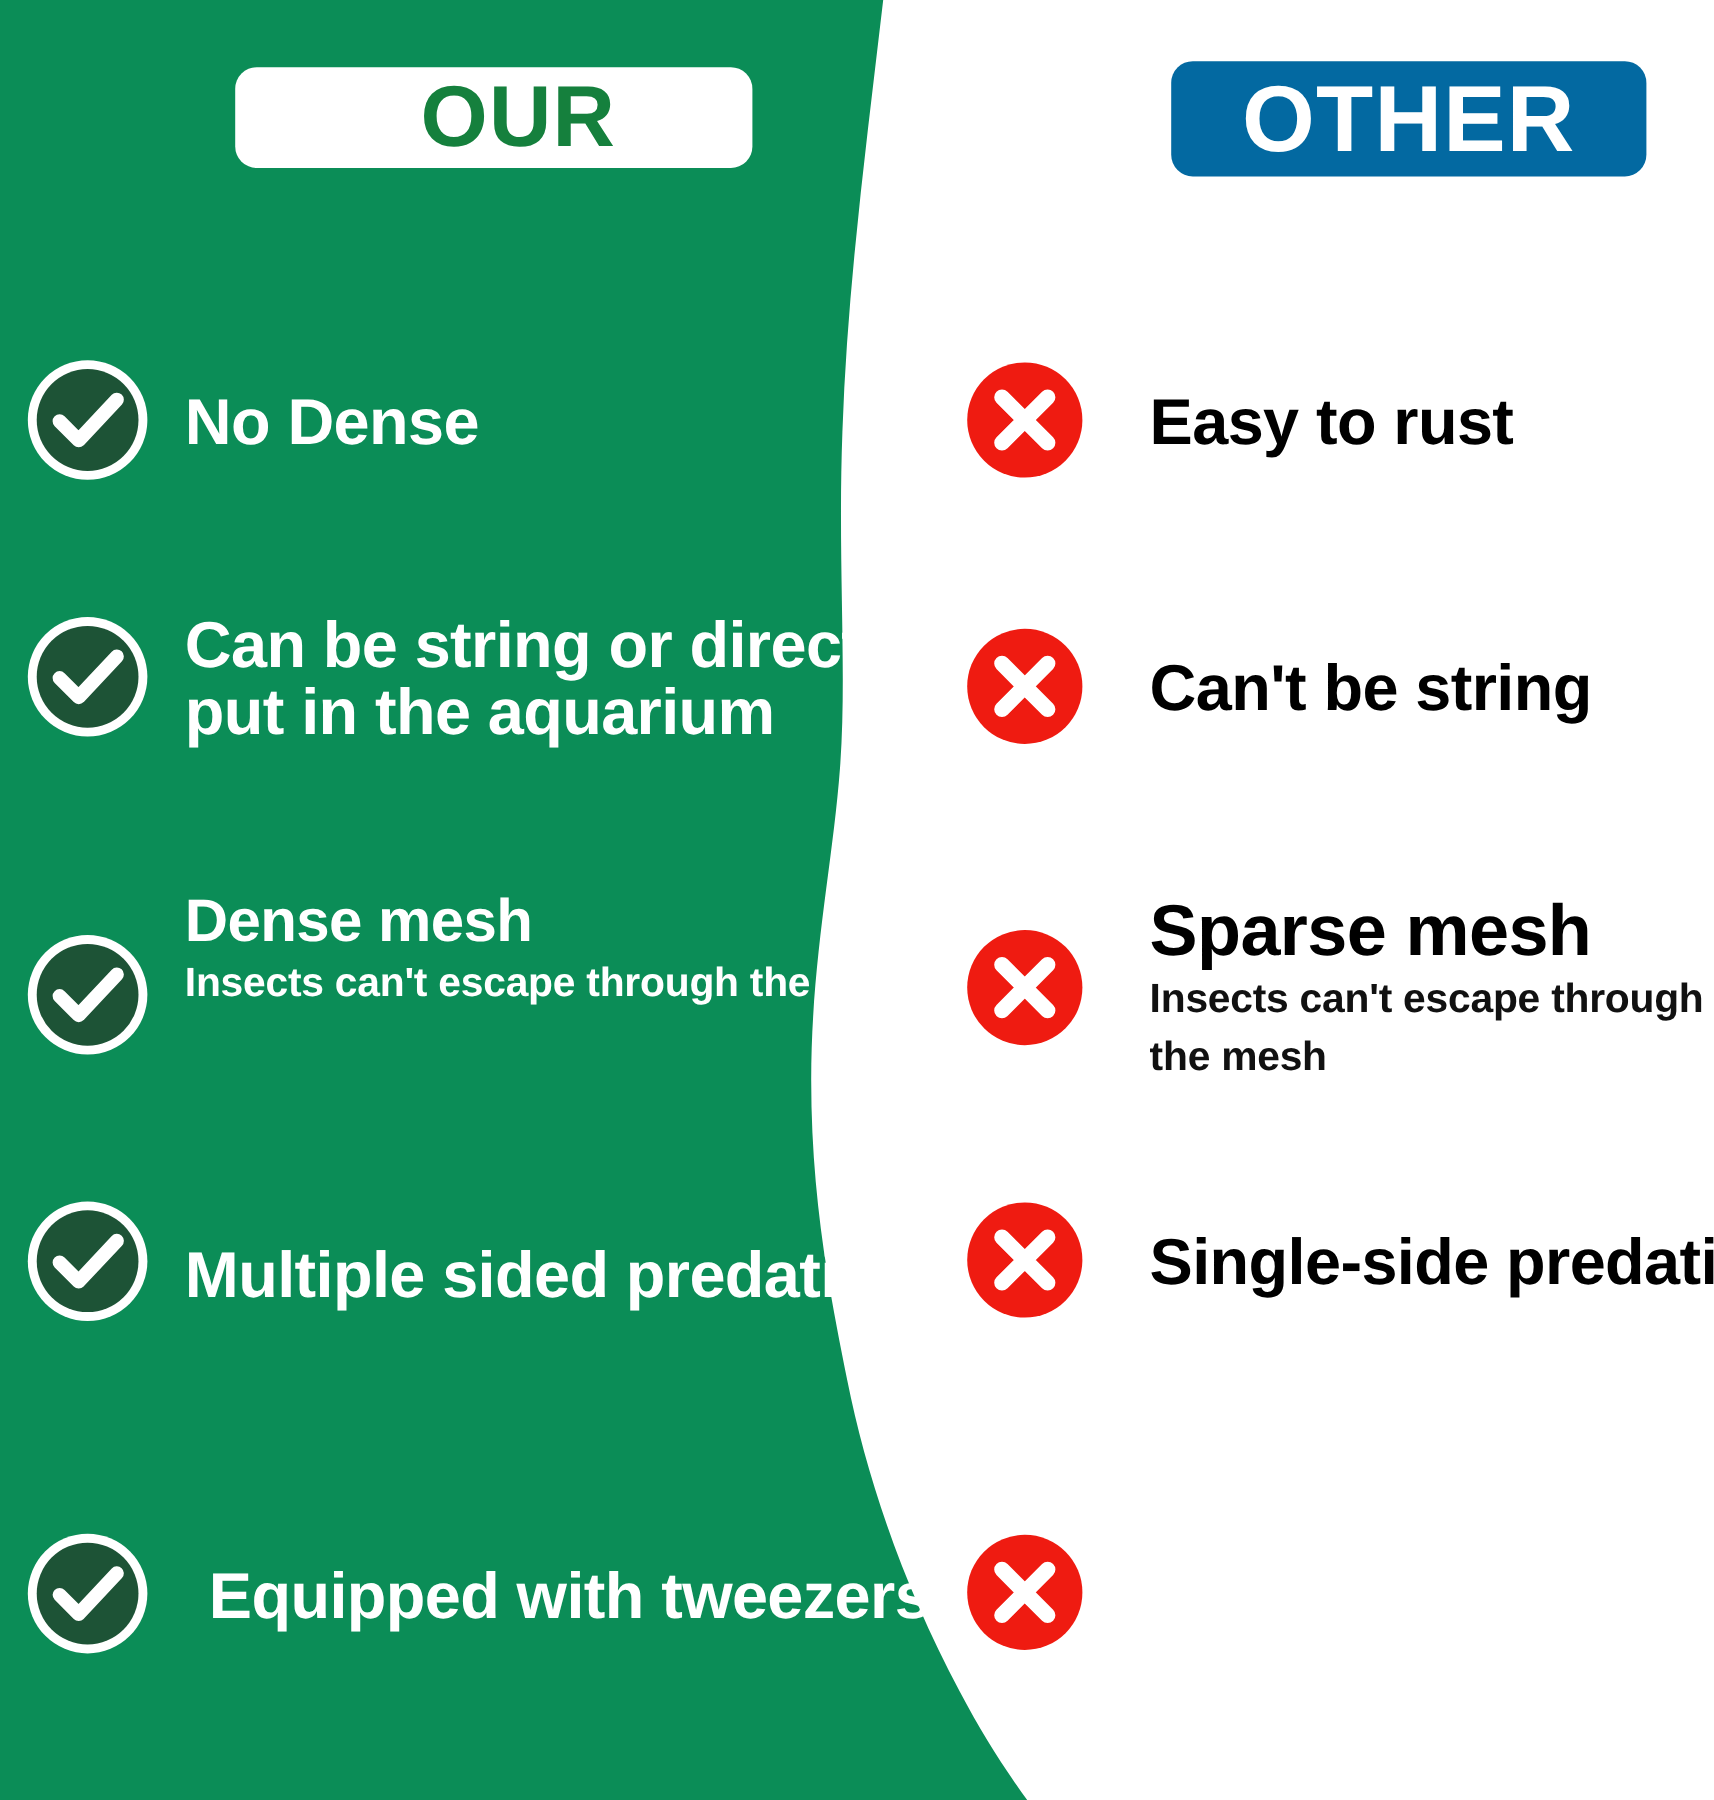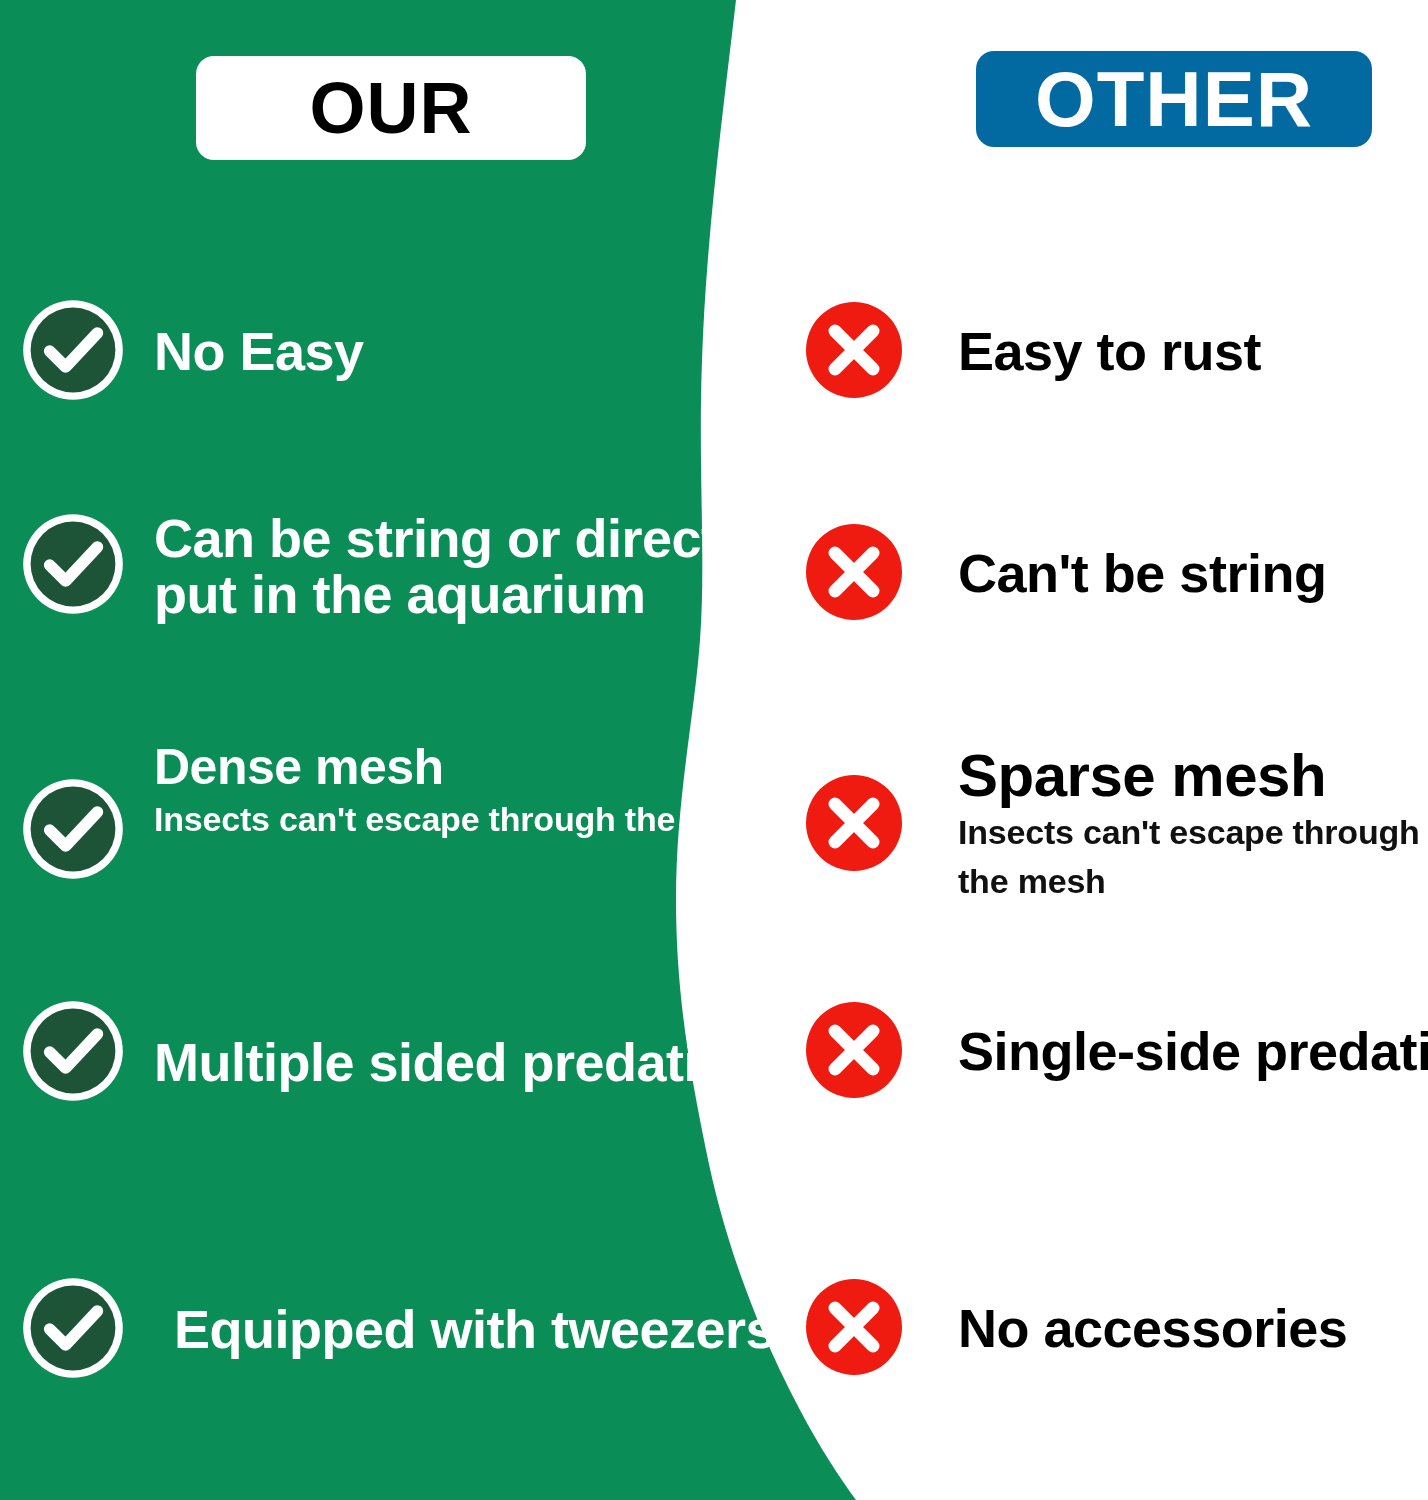--- a/index.html
+++ b/index.html
@@ -30,25 +30,26 @@
     display: flex;
     align-items: center;
     justify-content: center;
     font-weight: 700;
     letter-spacing: 1px;
   }
   #our-badge {
     left: 196px;
     top: 56px;
     width: 390px;
-    height: 104px;
+    height: 84px;
     background: #ffffff;
     border-radius: 18px;
-    color: #000000;
+    color: #15803d;
     font-size: 72px;
+    padding-left: 41px;
   }
   #other-badge {
     left: 976px;
     top: 51px;
     width: 396px;
     height: 96px;
     background: #0369a1;
     border-radius: 18px;
     color: #ffffff;
     font-size: 78px;
@@ -190,21 +191,21 @@
 
   <div class="row left" id="row-l-1">
     <span class="icon-wrap">
       <svg class="icon-check" viewBox="0 0 100 100">
         <circle cx="50" cy="50" r="47" fill="#ffffff"></circle>
         <circle cx="50" cy="50" r="40" fill="#1d5336"></circle>
         <path d="M28 51 L43 66 L73 34" fill="none" stroke="#ffffff" stroke-width="11" stroke-linecap="round" stroke-linejoin="round"></path>
       </svg>
     </span>
     <span class="texts">
-      <span class="headline">No Easy</span>
+      <span class="headline">No Dense</span>
     </span>
   </div>
 
   <div class="row left" id="row-l-2">
     <span class="icon-wrap">
       <svg class="icon-check" viewBox="0 0 100 100">
         <circle cx="50" cy="50" r="47" fill="#ffffff"></circle>
         <circle cx="50" cy="50" r="40" fill="#1d5336"></circle>
         <path d="M28 51 L43 66 L73 34" fill="none" stroke="#ffffff" stroke-width="11" stroke-linecap="round" stroke-linejoin="round"></path>
       </svg>
@@ -306,18 +307,15 @@
     </span>
   </div>
 
   <div class="row right" id="row-r-5">
     <span class="icon-wrap">
       <svg class="icon-cross" viewBox="0 0 100 100">
         <circle cx="50" cy="50" r="48" fill="#ef1b11"></circle>
         <path d="M31 31 L69 69 M69 31 L31 69" fill="none" stroke="#ffffff" stroke-width="13" stroke-linecap="round"></path>
       </svg>
     </span>
-    <span class="texts">
-      <span class="headline">No accessories</span>
-    </span>
   </div>
 
 </div>
 
 </body></html>

